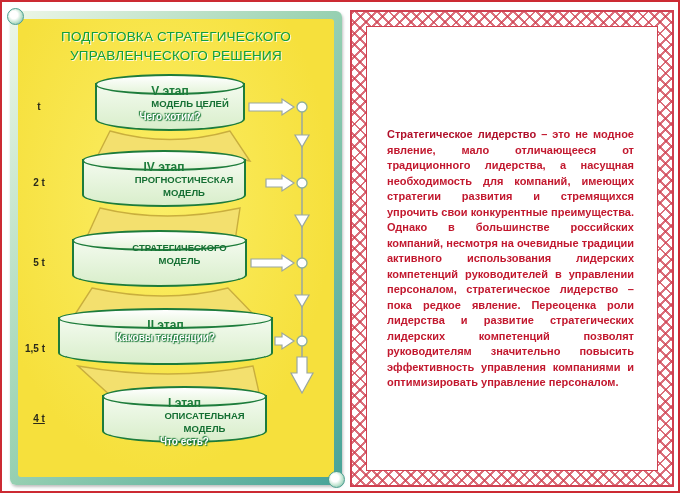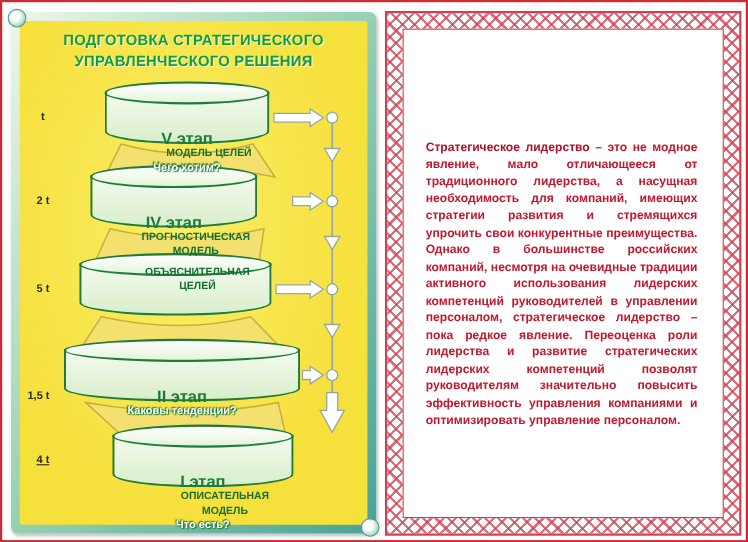--- a/index.html
+++ b/index.html
@@ -24,41 +24,41 @@
   .scroll-curl {
     position:absolute; width:17px; height:17px; border-radius:50%;
     background:radial-gradient(circle at 40% 40%, #ffffff 0 30%, #bfe3cf 60%, #5fae9d 100%);
     border:1px solid #4d9f90;
   }
   .curl-tl { left:-3px; top:-3px; }
   .curl-br { right:-3px; bottom:-3px; }
 
   .poster-title {
     position:absolute; left:0; right:0; top:16px; text-align:center;
-    color:#0f9e3c; font-weight:bold; font-size:13.5px; line-height:19px;
+    color:#0f9e3c; font-weight:normal; font-size:13.5px; line-height:19px;
     text-shadow:1px 1px 0 rgba(255,255,255,.8);
     letter-spacing:.2px;
   }
 
   .deco-svg { position:absolute; left:0; top:0; pointer-events:none; }
 
   .cyl {
     position:absolute;
     border:2px solid #1d7c3b; border-top:none;
     border-radius:0 0 50% 50% / 0 0 12px 12px;
     background:linear-gradient(180deg,#f4fbf0 0%,#d9eecb 100%);
     text-align:center;
   }
   .cyl::before {
     content:""; position:absolute; left:-2px; right:-2px; top:-9px; height:17px;
     border:2px solid #1d7c3b; border-radius:50%;
     background:linear-gradient(180deg,#ffffff 0%,#e4f4da 100%);
   }
   .cyl-content { position:relative; z-index:1; padding-top:2px; }
-  .cyl-stage   { display:block; color:#1d7c3b; font-weight:bold; font-size:15px; line-height:12px;margin-top:36px; }
+  .cyl-stage   { display:block; color:#1d7c3b; font-weight:bold; font-size:12px; line-height:12px; }
   .cyl-model   { display:block; color:#156f33; font-weight:bold; font-size:9.5px; line-height:13px;padding-left:40px; }
   .cyl-question{
     display:block; color:#ffffff; font-weight:bold; font-size:10px; line-height:13px;
     text-shadow:1px 1px 1px #1d7c3b, -1px -1px 1px #1d7c3b, 0 0 2px #1d7c3b;
   }
   .time-label {
     position:absolute; width:34px; text-align:center;
     color:#2b2b1a; font-size:10px; font-weight:bold;
   }
 
@@ -132,30 +132,30 @@
     </div>
 
     <div class="cyl" style="left:85px; top:72px; width:150px; height:48px;">
       <div class="cyl-content">
         <span class="cyl-stage">V этап</span>
         <span class="cyl-model">МОДЕЛЬ ЦЕЛЕЙ</span>
         <span class="cyl-question">Чего хотим?</span>
       </div>
     </div>
 
-    <div class="cyl" style="left:72px; top:148px; width:152px; height:48px;">
+    <div class="cyl" style="left:72px; top:148px; width:164px; height:48px;">
       <div class="cyl-content">
         <span class="cyl-stage">IV этап</span>
         <span class="cyl-model">ПРОГНОСТИЧЕСКАЯ МОДЕЛЬ</span>
       </div>
     </div>
 
     <div class="cyl" style="left:62px; top:228px; width:175px; height:48px;">
       <div class="cyl-content">
-        <span class="cyl-model">ОБЪЯСНИТЕЛЬНАЯ ЦЕЛЕЙ</span>
+        <span class="cyl-model">СТРАТЕГИЧЕСКОГО МОДЕЛЬ</span>
       </div>
     </div>
 
     <div class="cyl" style="left:48px; top:306px; width:215px; height:48px;">
       <div class="cyl-content">
         <span class="cyl-stage">II этап</span>
         <span class="cyl-question">Каковы тенденции?</span>
       </div>
     </div>
 
@@ -163,21 +163,21 @@
       <div class="cyl-content">
         <span class="cyl-stage">I этап</span>
         <span class="cyl-model">ОПИСАТЕЛЬНАЯ МОДЕЛЬ</span>
         <span class="cyl-question">Что есть?</span>
       </div>
     </div>
 
     <span class="time-label" style="left:12px; top:90px;">t</span>
     <span class="time-label" style="left:12px; top:166px;">2 t</span>
     <span class="time-label" style="left:12px; top:246px;">5 t</span>
-    <span class="time-label" style="left:8px;  top:344px;">1,5 t</span>
+    <span class="time-label" style="left:8px;  top:332px;">1,5 t</span>
     <span class="time-label" style="left:12px; top:402px;text-decoration:underline;">4 t</span>
   </div>
 
   <div class="lattice-frame">
     <div class="lattice-inner">
       <p class="article">
         <span class="lead">Стратегическое лидерство</span><span> – это не модное явление, мало отличающееся от традиционного лидерства, а насущная необходимость для компаний, имеющих стратегии развития и стремящихся упрочить свои конкурентные преимущества. Однако в большинстве российских компаний, несмотря на очевидные традиции активного использования лидерских компетенций руководителей в управлении персоналом, стратегическое лидерство – пока редкое явление. Переоценка роли лидерства и развитие стратегических лидерских компетенций позволят руководителям значительно повысить эффективность управления компаниями и оптимизировать управление персоналом.</span>
       </p>
     </div>
   </div>

